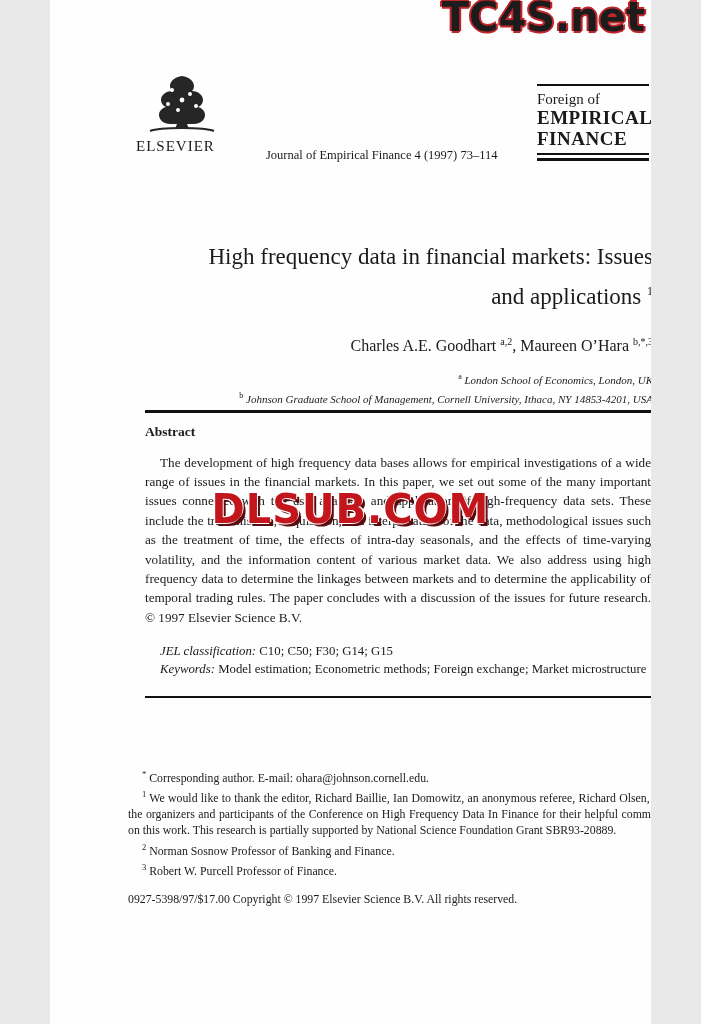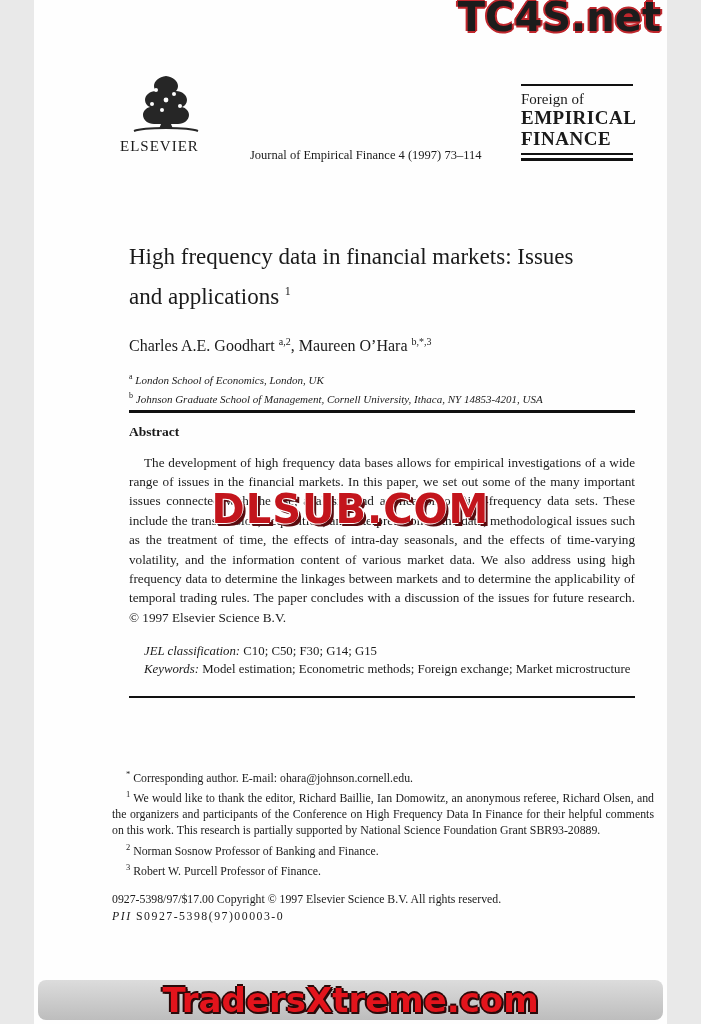--- a/index.html
+++ b/index.html
@@ -5,21 +5,20 @@
   html, body { margin: 0; padding: 0; background: #e9e9e9; }
   .page {
     position: relative;
     width: 601px;
     height: 1024px;
     margin: 0 auto;
     background: #fefefe;
     overflow: hidden;
     font-family: "Liberation Serif", serif;
     color: #1a1a1a;
-    padding-left: 32px;
   }
 
   
   .wm-top {
     position: absolute; top: -6px; right: 6px;
     font-family: "DejaVu Sans", sans-serif;
     font-weight: bold; font-size: 40px; letter-spacing: 0px;
     color: #1c1c1c;
     text-shadow: -2px 0 0 #c0272d, 2px 0 0 #c0272d, 0 -2px 0 #c0272d, 0 2px 0 #c0272d,
                  -1px -1px 0 #c0272d, 1px 1px 0 #c0272d;
@@ -58,21 +57,21 @@
 
   .journal-box { position: absolute; left: 487px; top: 84px; width: 112px; }
   .jb-rule-top { height: 2px; background: #111; margin-bottom: 5px; }
   .jb-line1 { font-size: 15px; line-height: 17px; }
   .jb-line2 { font-size: 19px; font-weight: bold; line-height: 20px; letter-spacing: 0.5px; }
   .jb-line3 { font-size: 19px; font-weight: bold; line-height: 21px; letter-spacing: 0.5px; }
   .jb-rule-b1 { height: 2px; background: #111; margin-top: 4px; }
   .jb-rule-b2 { height: 3px; background: #111; margin-top: 3px; }
 
   
-  .front { position: absolute; left: 95px; top: 240px; width: 508px; text-align: left; }
+  .front { position: absolute; left: 95px; top: 240px; width: 508px; text-align: right; }
   .title { font-size: 23px; font-weight: normal; line-height: 34px; margin: 0; }
   .title sup { font-size: 12px; }
   .authors { margin-top: 22px; font-size: 16px; }
   .authors sup { font-size: 10px; }
   .affils { margin-top: 14px; font-size: 11px; font-style: italic; line-height: 16px; }
   .affils sup { font-size: 8px; font-style: normal; }
 
   
   .main { position: absolute; left: 95px; top: 410px; width: 506px; }
   .rule { height: 2.5px; background: #111; }
@@ -166,22 +165,18 @@
 
   <div class="footnotes">
     <p class="footnote"><sup>*</sup><span> Corresponding author. E-mail: ohara@johnson.cornell.edu.</span></p>
     <p class="footnote"><sup>1</sup><span> We would like to thank the editor, Richard Baillie, Ian Domowitz, an anonymous referee, Richard Olsen, and the organizers and participants of the Conference on High Frequency Data In Finance for their helpful comments on this work. This research is partially supported by National Science Foundation Grant SBR93-20889.</span></p>
     <p class="footnote"><sup>2</sup><span> Norman Sosnow Professor of Banking and Finance.</span></p>
     <p class="footnote"><sup>3</sup><span> Robert W. Purcell Professor of Finance.</span></p>
   </div>
 
   <div class="imprint">
     <div class="imprint-line1">0927-5398/97/$17.00 Copyright © 1997 Elsevier Science B.V. All rights reserved.</div>
-    <div class="imprint-line2"><span class="pii-label">PII</span><span> S0927-5398(97)00003-0</span></div>
   </div>
 
   <div class="wm-mid">DLSUB.COM</div>
 
-  <div class="bottom-bar">
-    <span class="wm-bottom">TradersXtreme.com</span>
-  </div>
 
 </div>
 
 </body></html>

